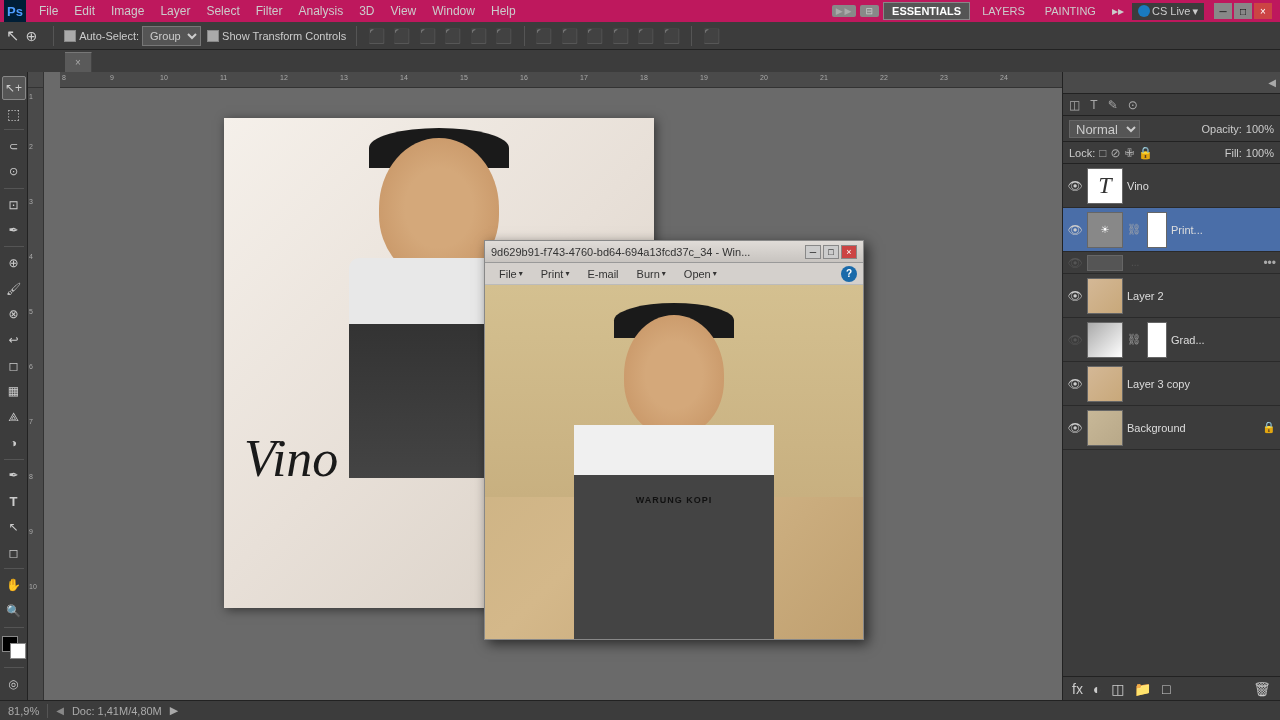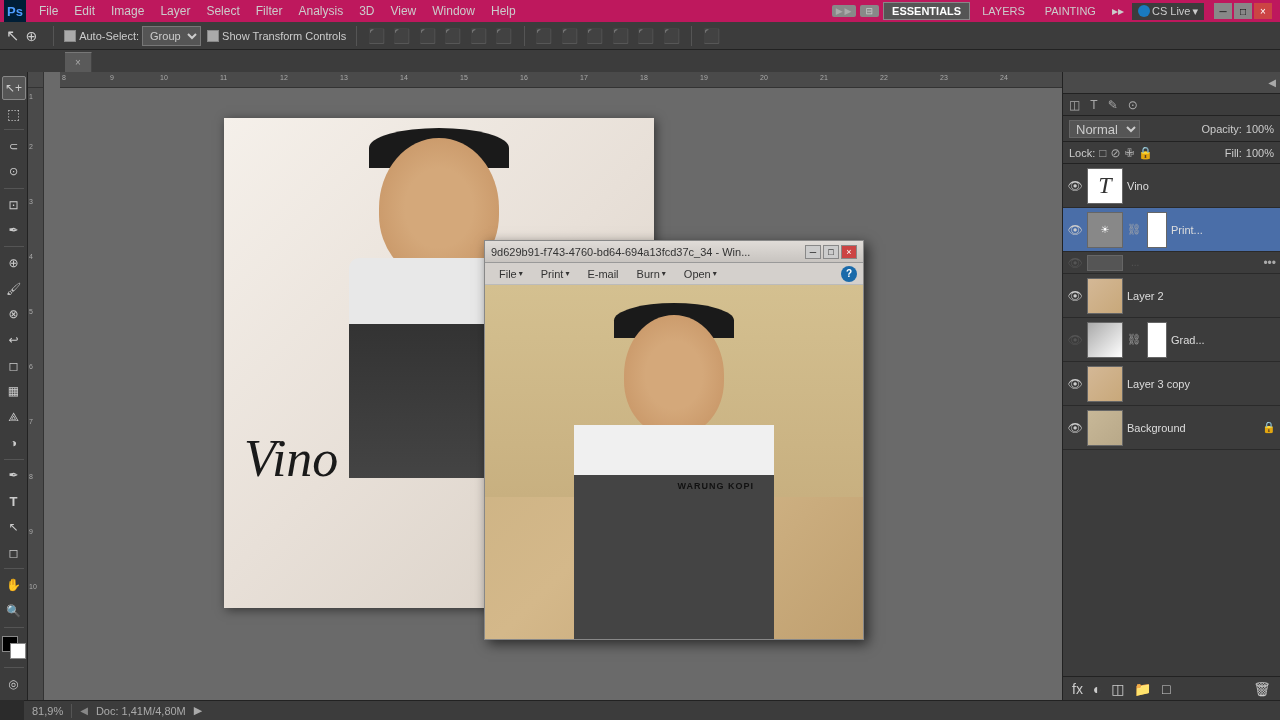--- a/index.html
+++ b/index.html
@@ -238,21 +238,20 @@
     #status-bar {
       height: 20px;
       background: #3c3c3c;
       border-top: 1px solid #222;
       display: flex;
       align-items: center;
       padding: 0 8px;
       gap: 8px;
       color: #aaa;
       font-size: 11px;
-      margin-left: 24px;
     }
     .status-item { display: flex; align-items: center; gap: 4px; }
     .status-divider { width: 1px; height: 14px; background: #555; }
 
     
     #right-panel {
       width: 218px;
       background: #3c3c3c;
       border-left: 1px solid #222;
       display: flex;
@@ -638,21 +637,21 @@
           <div id="photo-viewer-image">
 
             <div style="position:absolute;top:0;left:0;right:0;bottom:0;background:linear-gradient(135deg,#c8b080 0%,#d4b88a 50%,#c0a070 100%);"></div>
 
             <div style="position:absolute;top:0;left:0;right:0;height:60%;background:linear-gradient(to bottom,#d4c090,#c8b080);"></div>
 
             <div class="pv-person-cap"></div>
             <div class="pv-person-head"></div>
             <div class="pv-person-body"></div>
 
-            <div style="position:absolute;top:196px;left:50%;transform:translateX(-50%);text-align:right;width:160px;">
+            <div style="position:absolute;top:210px;left:50%;transform:translateX(-50%);text-align:center;width:160px;">
               <div style="font-size:9px;font-weight:bold;color:#111;letter-spacing:1px;">WARUNG KOPI</div>
             </div>
           </div>
         </div>
       </div>
     </div>
   </div>
 
   <div id="right-panel">
 

